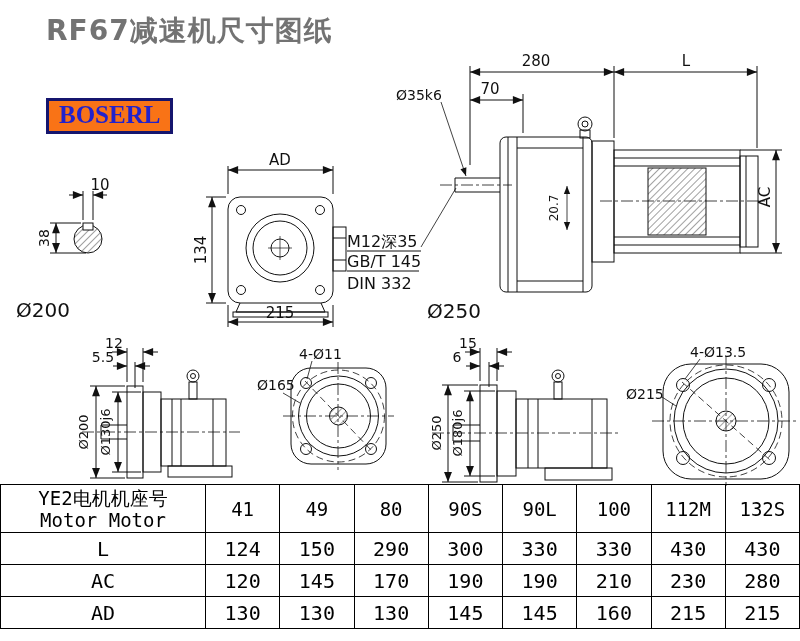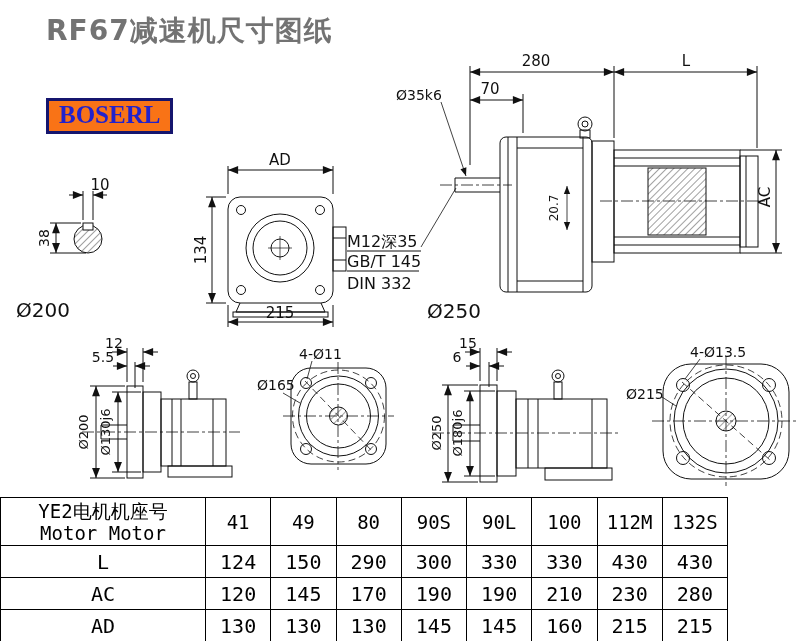--- a/index.html
+++ b/index.html
@@ -4,21 +4,21 @@
 <style>
   html,body{margin:0;padding:0;background:#fff;}
   .page{position:relative;width:800px;height:641px;background:#fff;overflow:hidden;
         font-family:"DejaVu Sans",sans-serif;color:#111;}
   .title{position:absolute;left:46px;top:12px;margin:0;font-size:28px;font-weight:700;
          letter-spacing:1px;color:#737373;font-family:"DejaVu Sans",sans-serif;}
   .brand{position:absolute;left:46px;top:66px;border:3px solid #15156e;color:#2222cc;
          font-size:25px;font-weight:600;padding:0 10px 2px 10px;
          font-family:"Liberation Serif",serif;background:#f97316;margin-top:32px;}
   svg.drawing{position:absolute;left:0;top:0;}
-  .dim-table{position:absolute;left:0;top:497px;width:728px;border-collapse:collapse;
+  .dim-table{position:absolute;left:0;top:484px;width:800px;border-collapse:collapse;
              table-layout:fixed;font-family:"DejaVu Sans Mono",monospace;font-size:20px;color:#000;}
   .dim-table td{border:1px solid #000;text-align:center;vertical-align:middle;padding:0;}
   .dim-table tr{height:32px;}
   .dim-table tr.hdr{height:48px;}
   .dim-table tr.hdr td{font-size:19px;line-height:22px;}
 </style>
 </head>
 <body>
 
 <div class="page">

